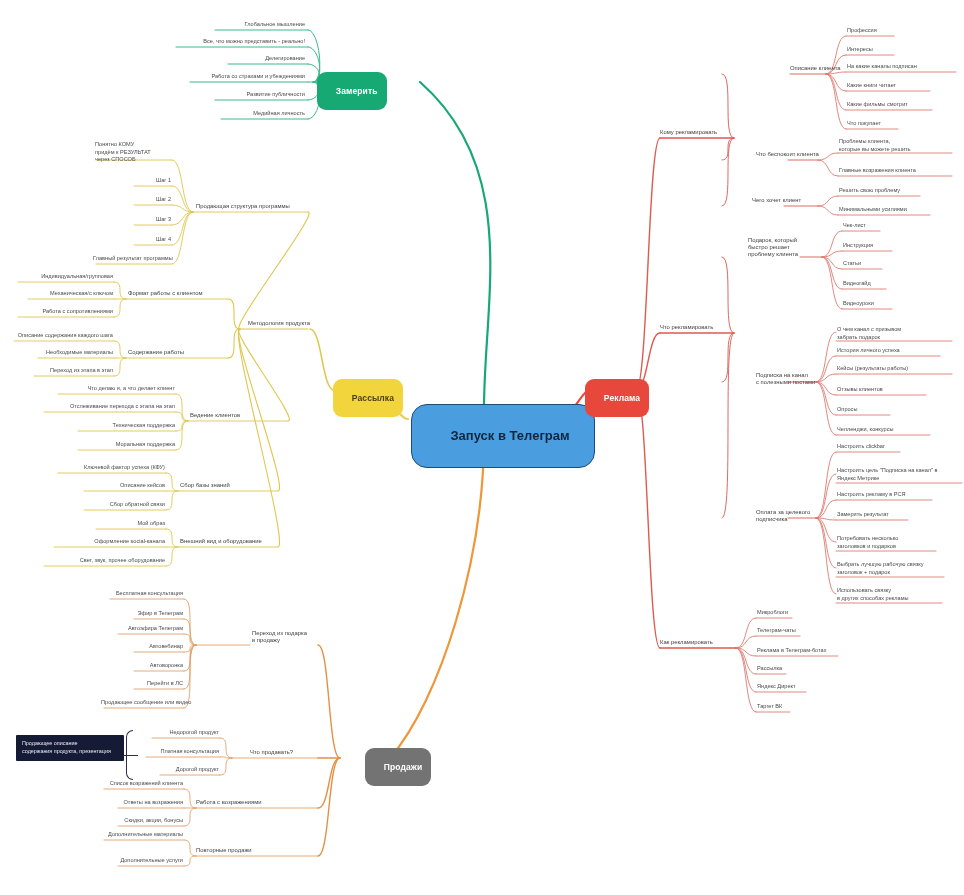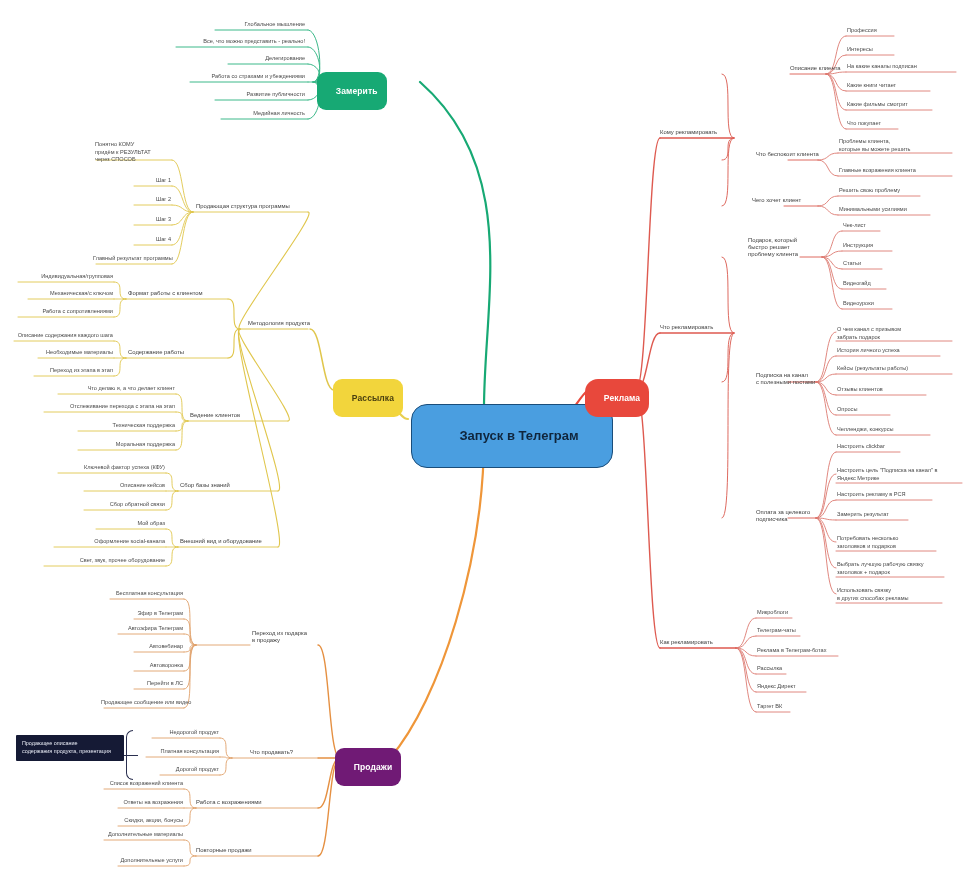--- a/index.html
+++ b/index.html
@@ -27,36 +27,36 @@
     line-height: 1.18;
   }
   
   .node.central {
     background: #4a9ee0;
     border: 1.4px solid #1a4d7a;
     border-radius: 16px;
     color: #10263d;
     font-size: 13px;
     font-weight: bold;
-    padding: 8px 33px;
+    padding: 8px 24px;
     text-align: center;
   }
   
   .node.pill {
     border-radius: 9px;
     color: #ffffff;
     font-size: 8.5px;
     font-weight: bold;
     padding: 4px 9px;
     text-align: center;
     letter-spacing: .1px;
   }
   .pill.green  { background:#17a974; }
   .pill.yellow { background:#f2d53c; color:#4a4010; }
-  .pill.orange { background:#701a75; }
+  .pill.orange { background:#737373;margin-left:30px; }
   .pill.red    { background:#e8483c; }
 
   
   .node.leaf {
     font-size: 5.6px;
     color: #4a4a4a;
     padding: 0 1px 1px 1px;
     text-align: right;
   }
   .node.leaf.rt { text-align: left; }
@@ -338,21 +338,21 @@
   </div>
 
   <div class="node pill yellow" style="left:333px; top:379px;">
     <span>Рассылка</span>
   </div>
 
   <div class="node pill orange" style="left:335px; top:748px;">
     <span>Продажи</span>
   </div>
 
-  <div class="node pill red" style="left:585px; top:379px;border-radius:13px;">
+  <div class="node pill red" style="left:585px; top:379px;">
     <span>Реклама</span>
   </div>
 
   <div class="node leaf" style="left:210px; top:21px; width:96px;">Глобальное мышление</div>
   <div class="node leaf" style="left:172px; top:38px; width:134px;">Все, что можно представить - реально!</div>
   <div class="node leaf" style="left:224px; top:55px; width:82px;">Делегирование</div>
   <div class="node leaf" style="left:186px; top:73px; width:120px;">Работа со страхами и убеждениями</div>
   <div class="node leaf" style="left:211px; top:91px; width:95px;">Развитие публичности</div>
   <div class="node leaf" style="left:217px; top:110px; width:89px;">Медийная личность</div>
 

